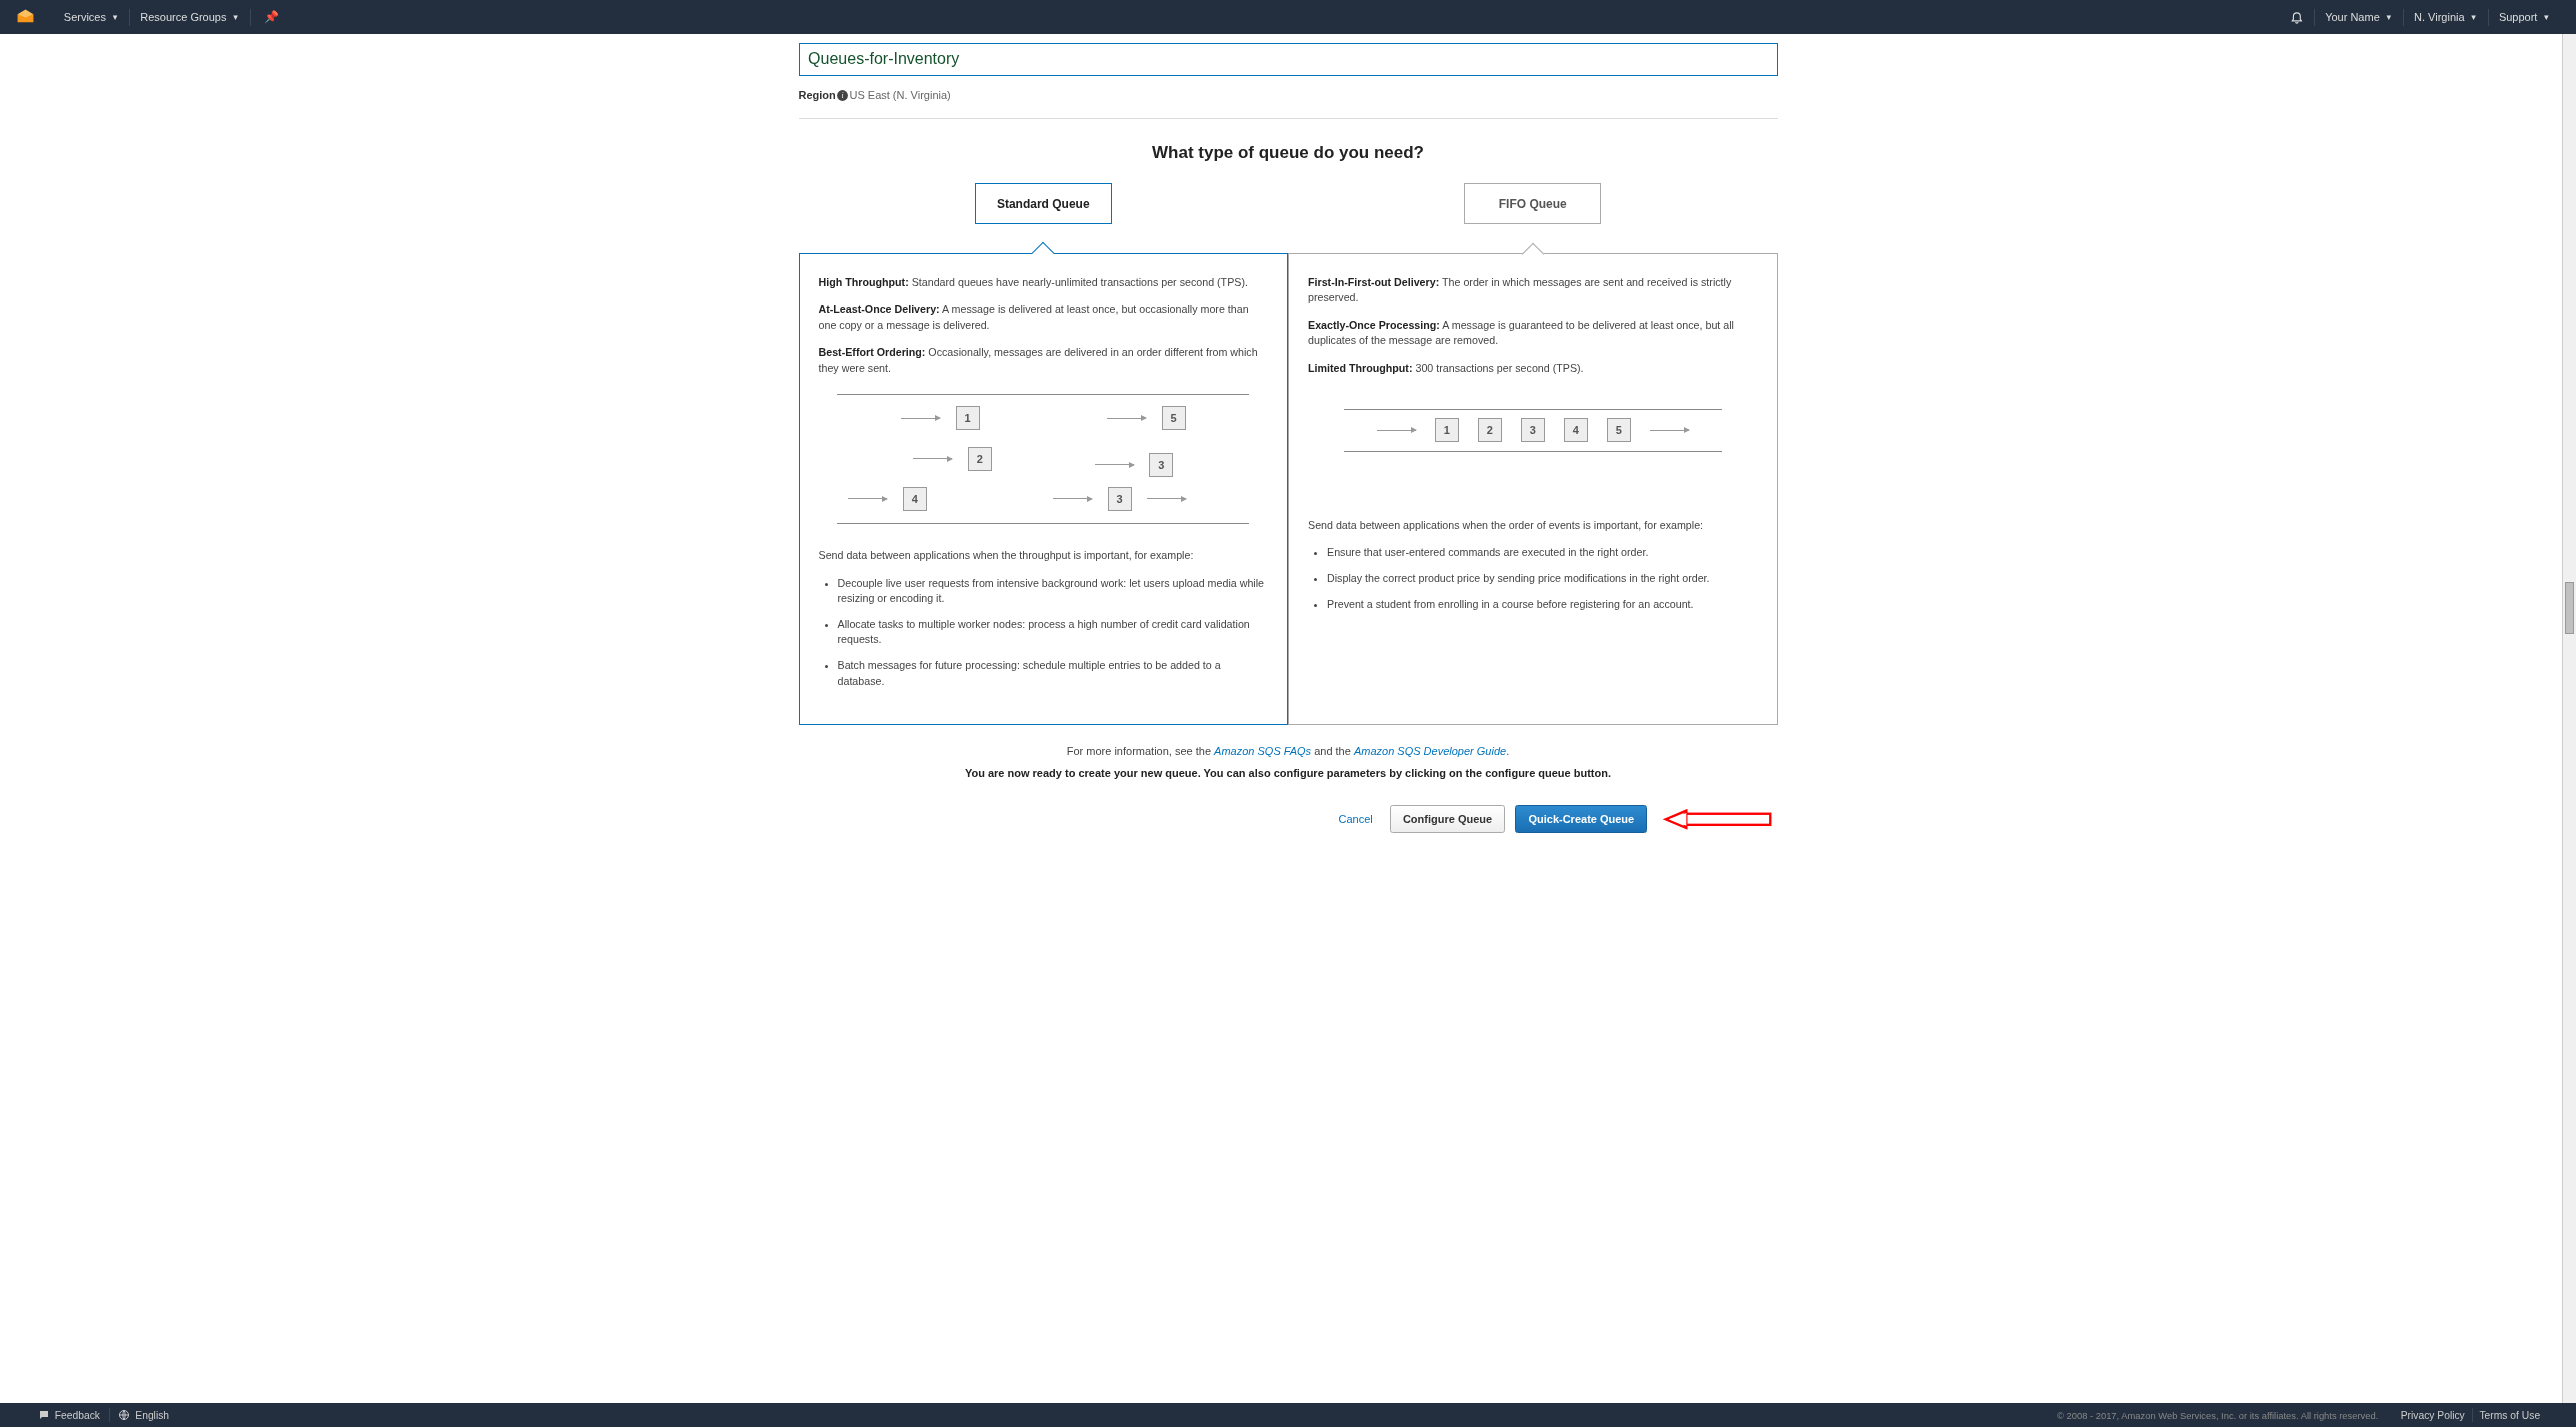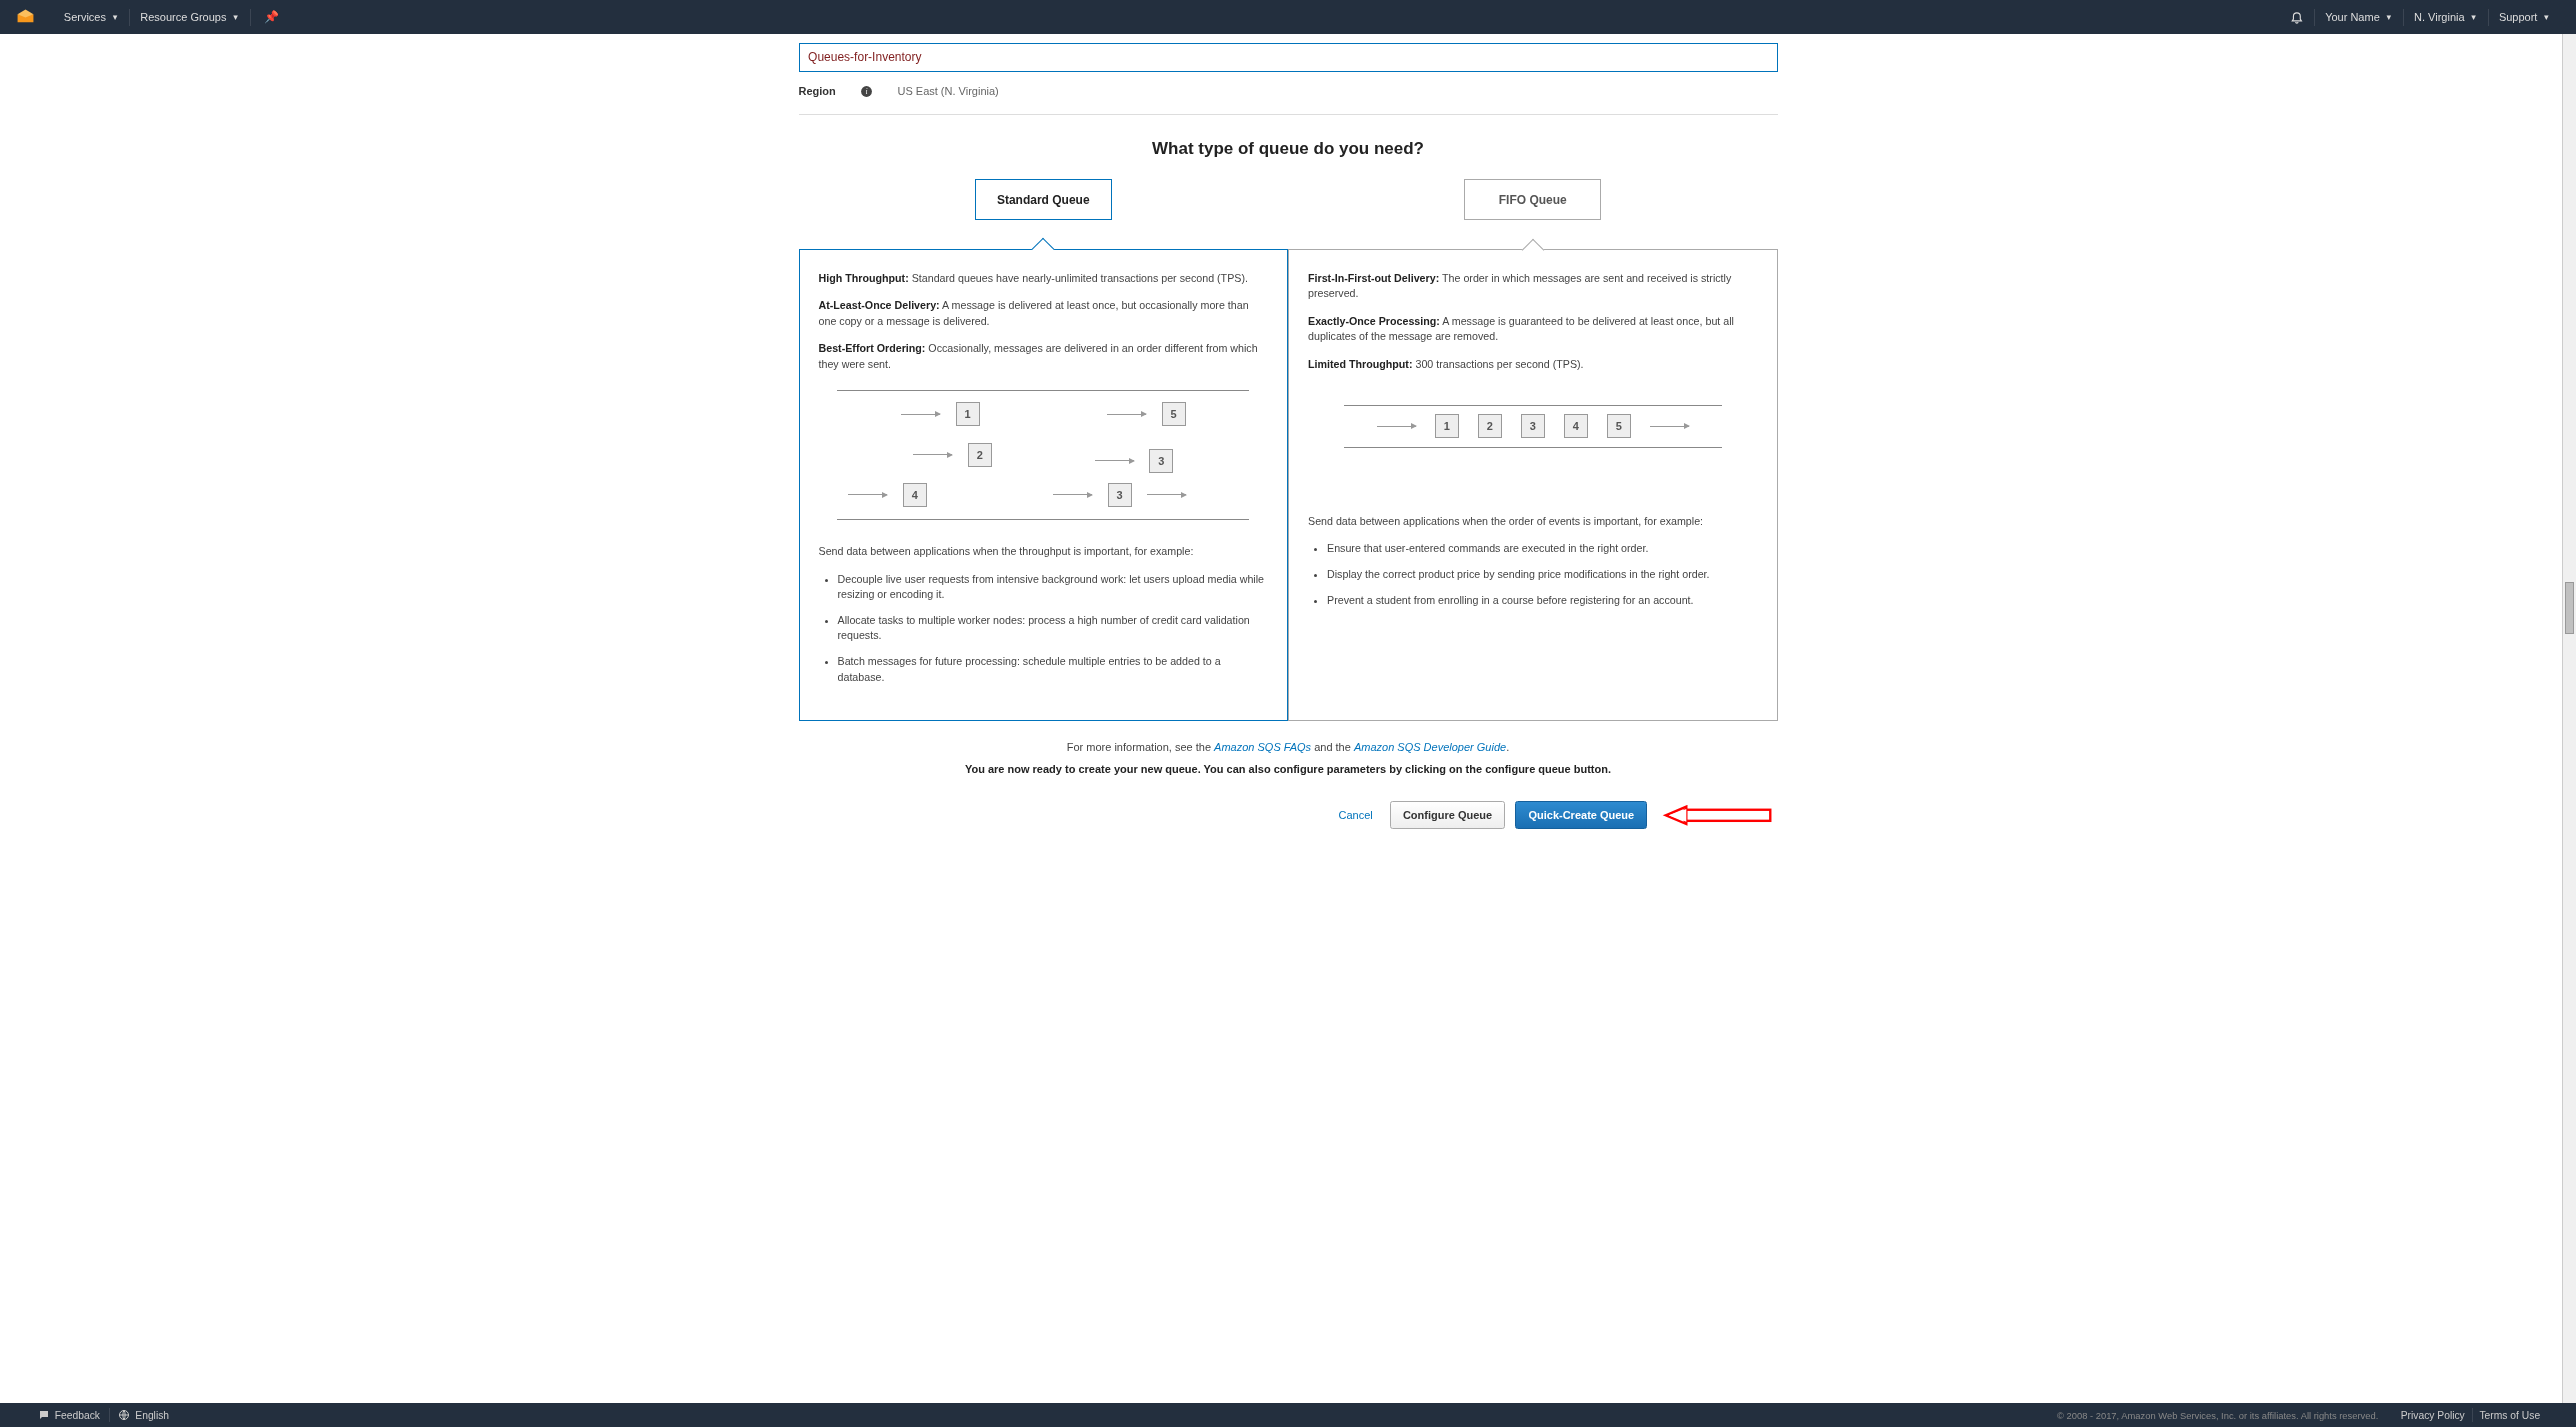--- a/index.html
+++ b/index.html
@@ -14,23 +14,23 @@
 .topnav .pin { font-size: 12px; margin-left: 3.4px;}
 .caret { font-size: 7.7px; }
 
 
 .scroll-edge { position: fixed; right: 0; top: 34px; bottom: 24px; width: 13.7px; background: #f0f0f0; border-left: 0.9px solid #ccc; z-index: 50; }
 .scroll-edge .thumb { position: absolute; left: 1.7px; right: 1.7px; top: 40%; height: 52px; background: #c0c0c0; border: 0.9px solid #999; }
 
 
 .content { max-width: 1013px; margin: 0 auto; padding: 8.6px 17px 86px 17px; }
 
-.queue-name-input { width: 100%; border: 0.9px solid #0073bb; padding: 6.9px 8.6px; font-size: 12px; color: #7f1d1d; outline: none; }
-
-.region-row { margin-top: 12px; display: flex; align-items: center; gap: 24px; font-size: 11px; }
+.queue-name-input { width: 100%; border: 0.9px solid #0073bb; padding: 6.9px 8.6px; font-size: 16px; color: #14532d; outline: none; }
+
+.region-row { margin-top: 12px; display: flex; align-items: center; gap: 0; font-size: 11px; }
 .region-row .label { font-weight: bold; }
 .region-row .info-icon { display: inline-flex; width: 13.7px; height: 13.7px; align-items:center; justify-content:center; }
 
 hr.divider { border: none; border-top: 0.9px solid #ddd; margin: 15.5px 0 24px 0; }
 
 .headline { text-align: center; font-size: 17px; font-weight: bold; color: #222; margin-bottom: 20.6px; }
 
 .type-row { display: flex; justify-content: space-around; margin-bottom: 29px; }
 .type-btn { width: 137px; height: 41px; display: flex; align-items: center; justify-content: center; font-weight: bold; font-size: 12px; cursor: pointer; background: #fff; }
 .type-btn.selected { border: 1.7px solid #0073bb; color: #222; }

